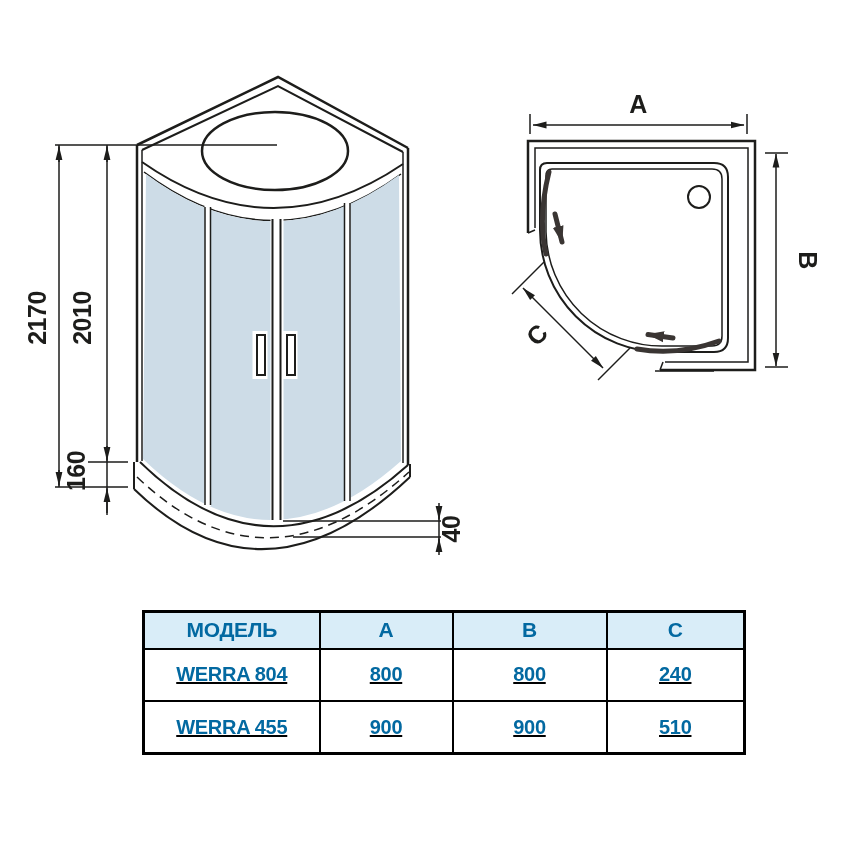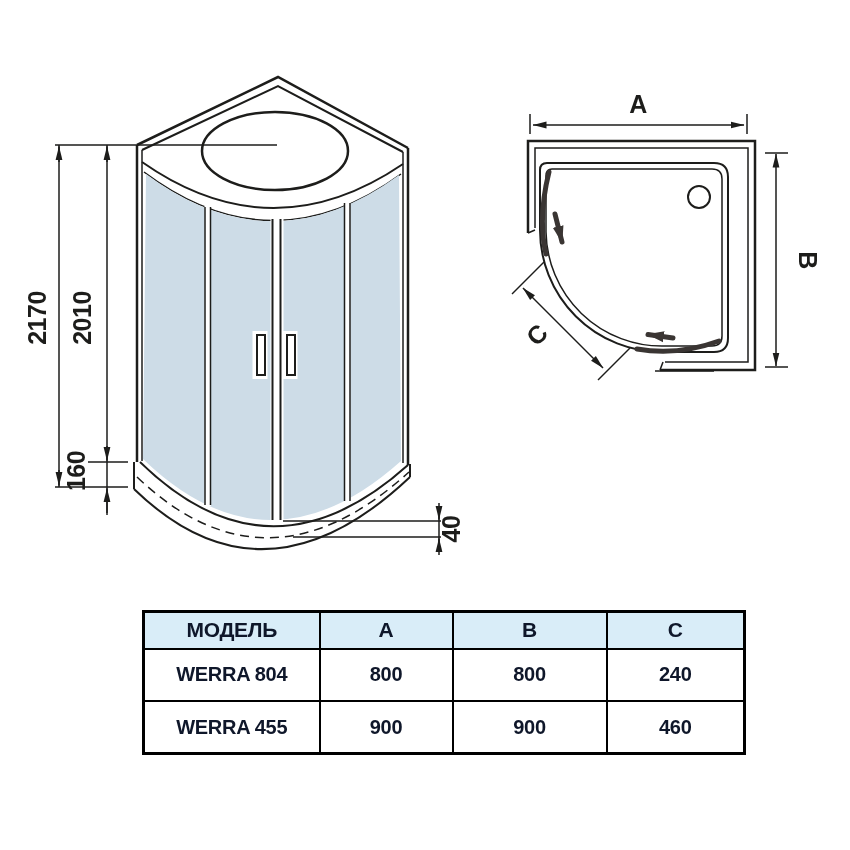--- a/index.html
+++ b/index.html
@@ -9,25 +9,25 @@
   .ln{stroke:#1d1d1b;fill:none;}
   .w25{stroke-width:2.5;}
   .w2{stroke-width:2;}
   .w15{stroke-width:1.5;}
   .thick{stroke:#3a3533;stroke-width:5;fill:none;stroke-linecap:round;}
   .dimtxt{font-family:"Liberation Sans",sans-serif;font-weight:bold;font-size:25px;fill:#1d1d1b;letter-spacing:-0.5px;}
   .anch{text-anchor:middle;}
   table.spec{position:absolute;left:142px;top:610px;width:601px;height:145px;
     border-collapse:collapse;table-layout:fixed;border:3px solid #000;}
   table.spec th,table.spec td{border:2px solid #000;text-align:center;vertical-align:middle;
-    padding:0;color:#0f172a;font-weight:bold;font-family:"Liberation Sans",sans-serif;margin-top:24px;}
+    padding:0;color:#0369a1;font-weight:bold;font-family:"Liberation Sans",sans-serif;margin-top:24px;}
   table.spec th{font-size:21px;letter-spacing:-0.3px;}
   table.spec td{font-size:20px;letter-spacing:-0.3px;}
   table.spec thead tr{height:37px;}
-  table.spec tbody tr{height:36px;}
+  table.spec tbody tr{height:36px;text-decoration:underline;}
 </style>
 </head>
 <body>
 
 <div id="stage">
 <svg width="850" height="600" viewBox="0 0 850 600">
   <defs>
     <marker id="arr" viewBox="0 0 14 8" refX="13.5" refY="4" markerWidth="14" markerHeight="8" orient="auto-start-reverse" markerUnits="userSpaceOnUse">
       <path d="M0,0.6 L14,4 L0,7.4 Z" fill="#1d1d1b"></path>
     </marker>
@@ -169,16 +169,16 @@
     <tr>
       <td>WERRA 804</td>
       <td>800</td>
       <td>800</td>
       <td>240</td>
     </tr>
     <tr>
       <td>WERRA 455</td>
       <td>900</td>
       <td>900</td>
-      <td>460</td>
+      <td>510</td>
     </tr>
   </tbody>
 </table>
 
 </body></html>

